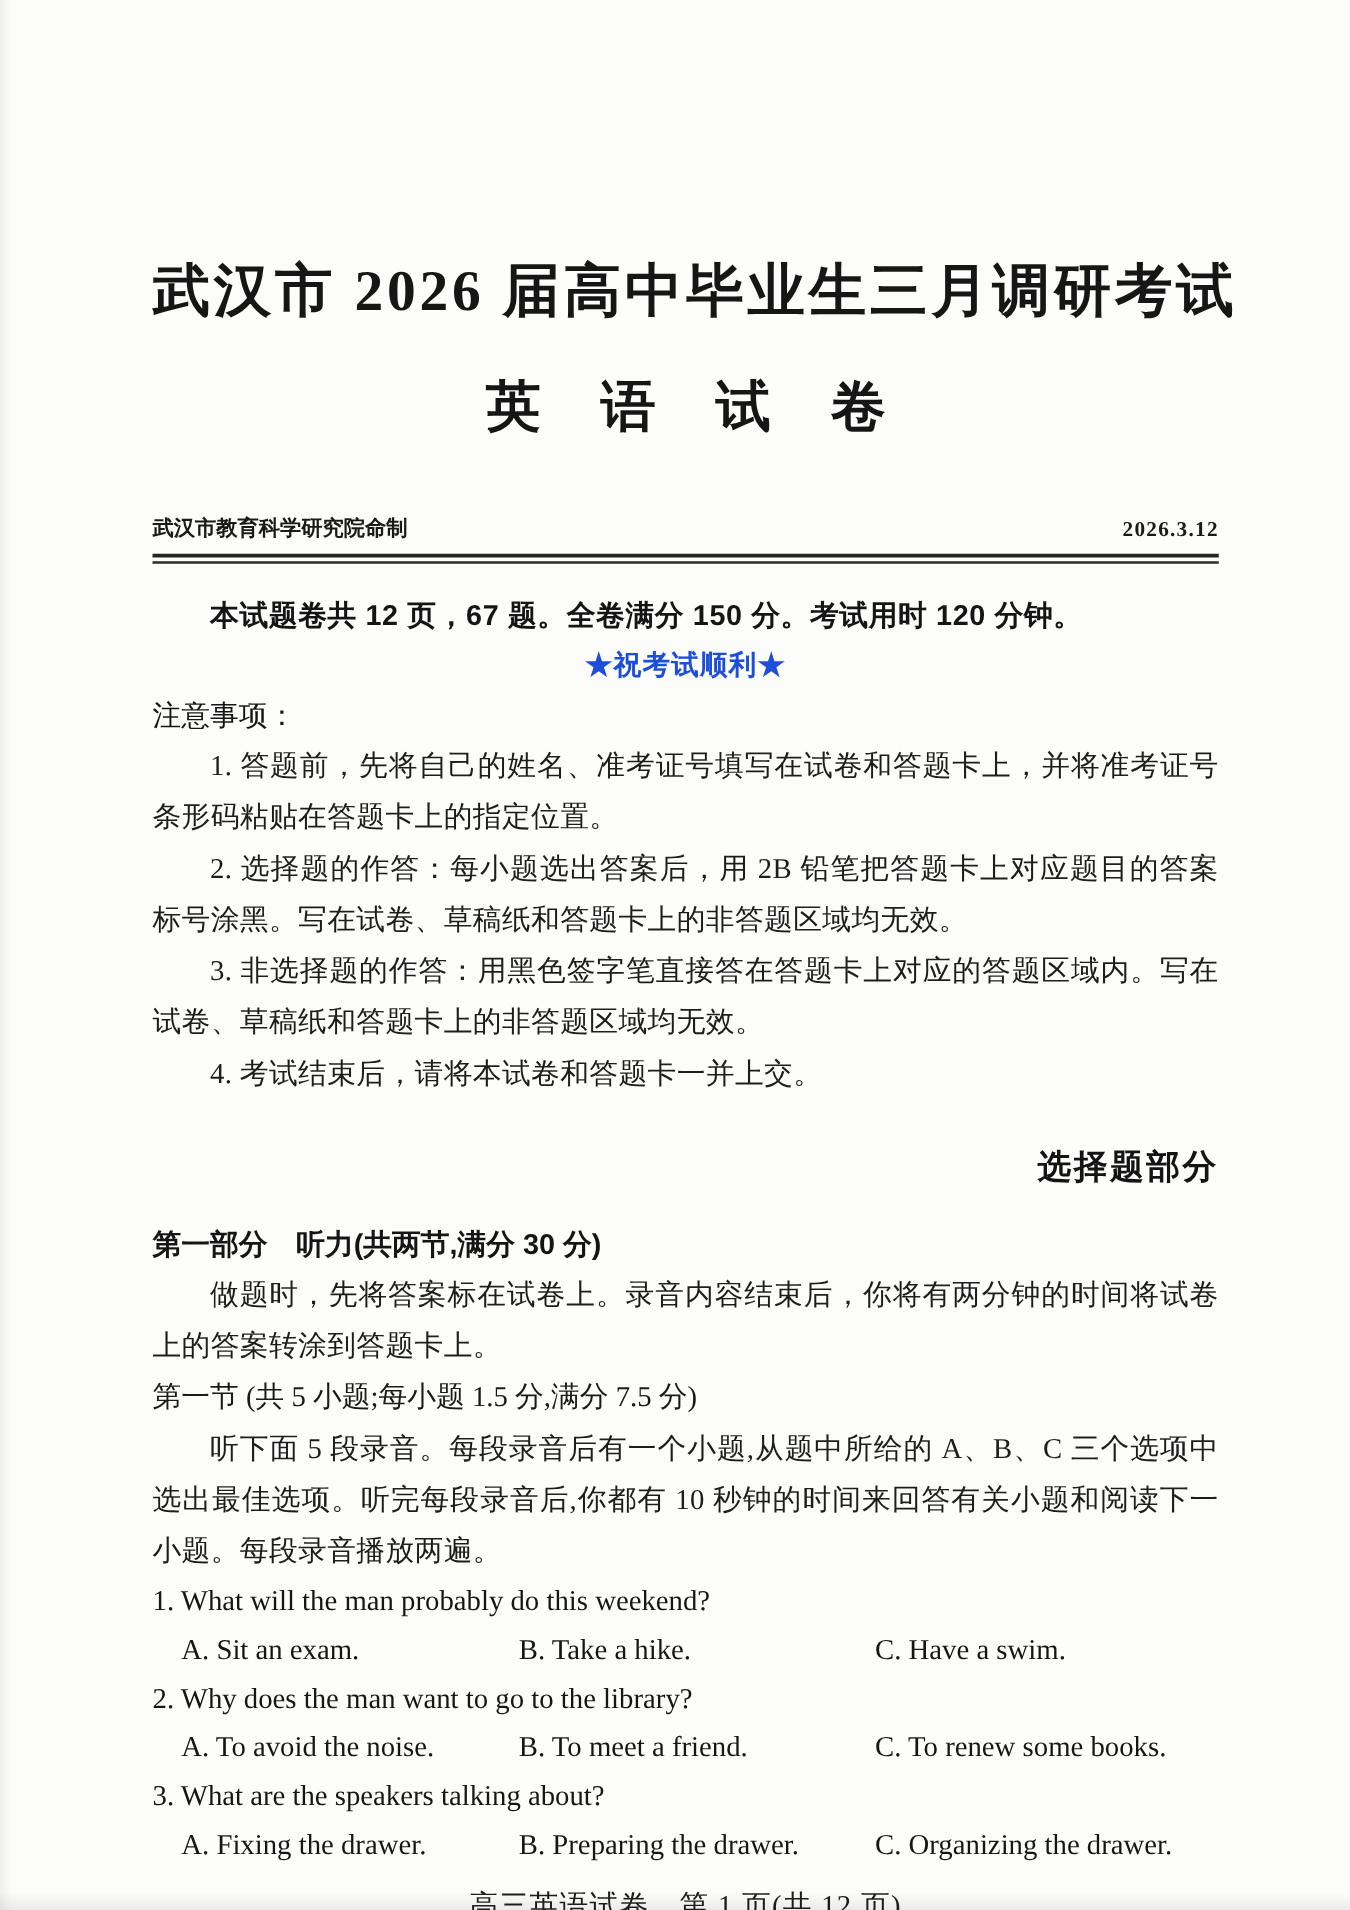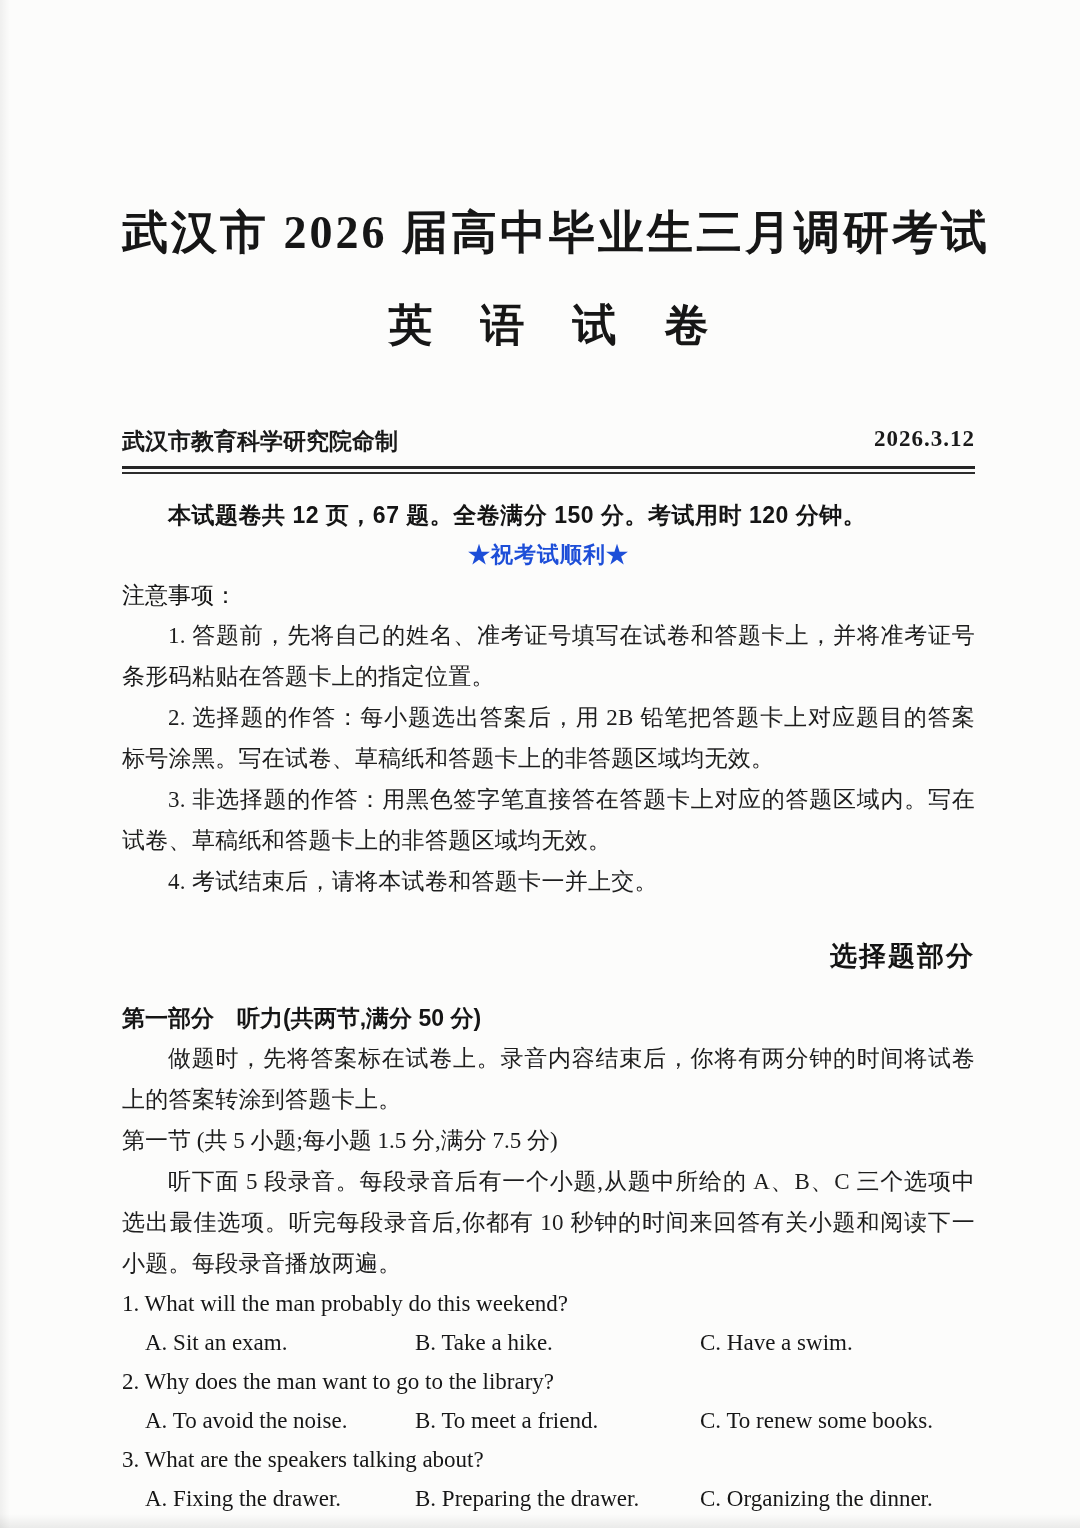--- a/index.html
+++ b/index.html
@@ -48,25 +48,25 @@
     margin-top: 36px;
     text-align: center;
     font-size: 44px;
     font-weight: bold;
     letter-spacing: 48px;
     text-indent: 48px; 
     color: #161616;
     white-space: nowrap;
   }
   .issuer-row {
-    margin-top: 71px;
+    margin-top: 56px;
     display: flex;
     justify-content: space-between;
-    align-items: flex-start;
-    font-size: 23px;
+    align-items: flex-end;
+    font-size: 17px;
     font-weight: bold;
     color: #1a1a1a;
   }
   .issuer-row .date {
     font-family: "Liberation Serif", serif;
     font-weight: bold;
     letter-spacing: 1px;
   }
   .double-rule {
     margin-top: 9px;
@@ -185,21 +185,21 @@
 
   <div class="notice-title">注意事项：</div>
 
   <div class="notice">1. 答题前，先将自己的姓名、准考证号填写在试卷和答题卡上，并将准考证号条形码粘贴在答题卡上的指定位置。</div>
   <div class="notice">2. 选择题的作答：每小题选出答案后，用 2B 铅笔把答题卡上对应题目的答案标号涂黑。写在试卷、草稿纸和答题卡上的非答题区域均无效。</div>
   <div class="notice">3. 非选择题的作答：用黑色签字笔直接答在答题卡上对应的答题区域内。写在试卷、草稿纸和答题卡上的非答题区域均无效。</div>
   <div class="notice">4. 考试结束后，请将本试卷和答题卡一并上交。</div>
 
   <div class="section-heading">选择题部分</div>
 
-  <div class="part-heading">第一部分　听力(共两节,满分 50 分)</div>
+  <div class="part-heading">第一部分　听力(共两节,满分 30 分)</div>
 
   <div class="cn-para">做题时，先将答案标在试卷上。录音内容结束后，你将有两分钟的时间将试卷上的答案转涂到答题卡上。</div>
 
   <div class="sub-section-heading">第一节 (共 5 小题;每小题 1.5 分,满分 7.5 分)</div>
 
   <div class="cn-para">听下面 5 段录音。每段录音后有一个小题,从题中所给的 A、B、C 三个选项中选出最佳选项。听完每段录音后,你都有 10 秒钟的时间来回答有关小题和阅读下一小题。每段录音播放两遍。</div>
 
   <div class="question">
     <div class="q-line"><span>1.</span> <span>What will the man probably do this weekend?</span></div>
     <div class="options-row">
@@ -216,19 +216,19 @@
       <span class="opt-b">B. To meet a friend.</span>
       <span class="opt-c">C. To renew some books.</span>
     </div>
   </div>
 
   <div class="question">
     <div class="q-line"><span>3.</span> <span>What are the speakers talking about?</span></div>
     <div class="options-row">
       <span class="opt-a">A. Fixing the drawer.</span>
       <span class="opt-b">B. Preparing the drawer.</span>
-      <span class="opt-c">C. Organizing the dinner.</span>
+      <span class="opt-c">C. Organizing the drawer.</span>
     </div>
   </div>
 
   <div class="page-footer">高三英语试卷　第 1 页(共 12 页)</div>
 
 </div>
 
 </body></html>

